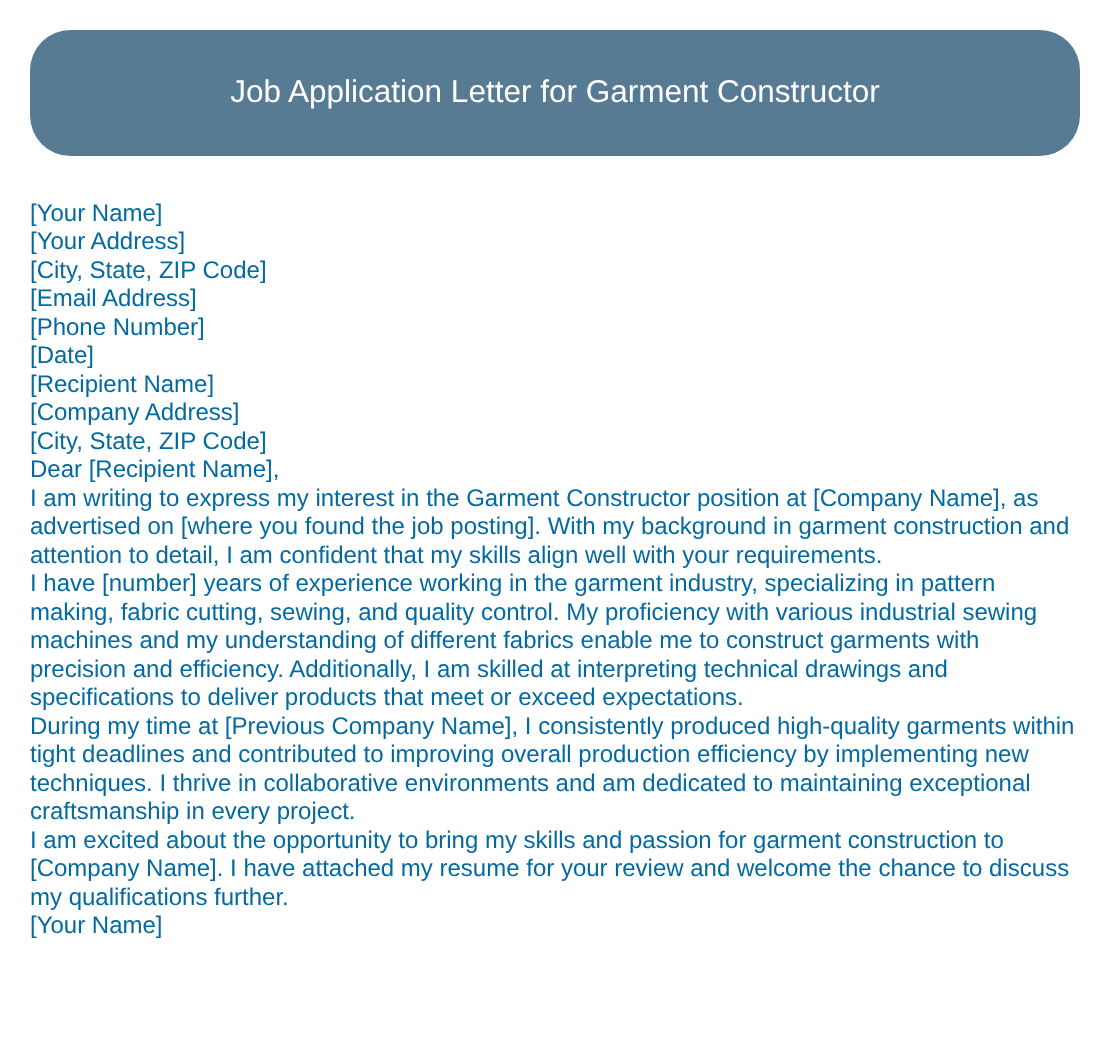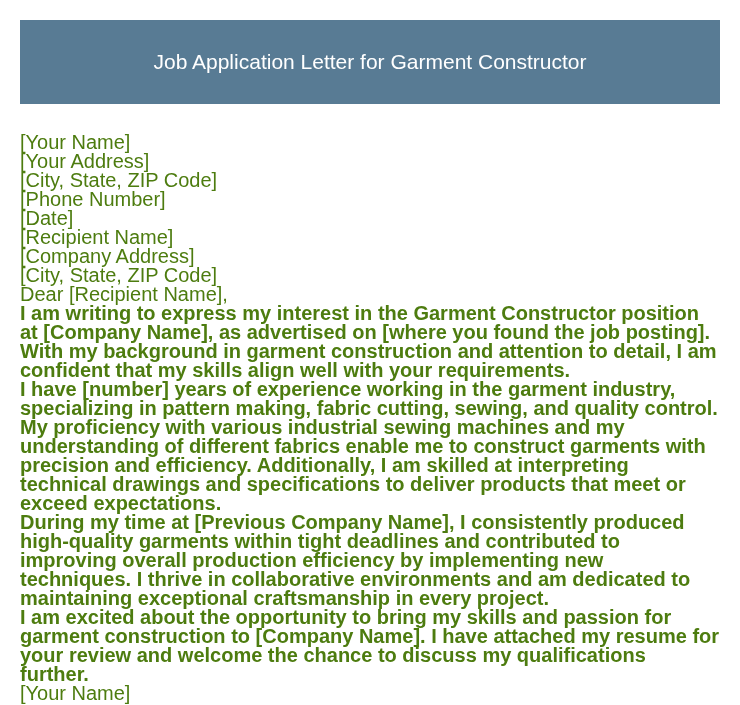--- a/index.html
+++ b/index.html
@@ -17,58 +17,59 @@
     .header {
       position: absolute;
       left: 20px;
       top: 20px;
       width: 700px;
       height: 84px;
       background: #587b94;
       display: flex;
       align-items: center;
       justify-content: center;
+      border-radius: 27px;
     }
     .header-title {
       color: #ffffff;
       font-size: 21px;
       font-weight: normal;
       margin: 0;
       letter-spacing: 0;
     }
     .letter {
       position: absolute;
       left: 20px;
       top: 133px;
       width: 700px;
-      color: #4d7c0f;
-      font-size: 20px;
+      color: #0369a1;
+      font-size: 16px;
       line-height: 19px;
     }
     .letter .line {
       display: block;
       margin: 0;
     }
     .letter p {
       margin: 0;
-      font-weight: bold;
     }
   </style>
 </head>
 <body>
 
 <div class="header">
   <h1 class="header-title">Job Application Letter for Garment Constructor</h1>
 </div>
 
 <div class="letter">
   <div>
     <span class="line">[Your Name]</span>
     <span class="line">[Your Address]</span>
     <span class="line">[City, State, ZIP Code]</span>
+    <span class="line">[Email Address]</span>
     <span class="line">[Phone Number]</span>
   </div>
   <span class="line">[Date]</span>
   <div>
     <span class="line">[Recipient Name]</span>
     <span class="line">[Company Address]</span>
     <span class="line">[City, State, ZIP Code]</span>
   </div>
   <span class="line">Dear [Recipient Name],</span>
   <p>I am writing to express my interest in the Garment Constructor position at [Company Name], as advertised on [where you found the job posting]. With my background in garment construction and attention to detail, I am confident that my skills align well with your requirements.</p>

